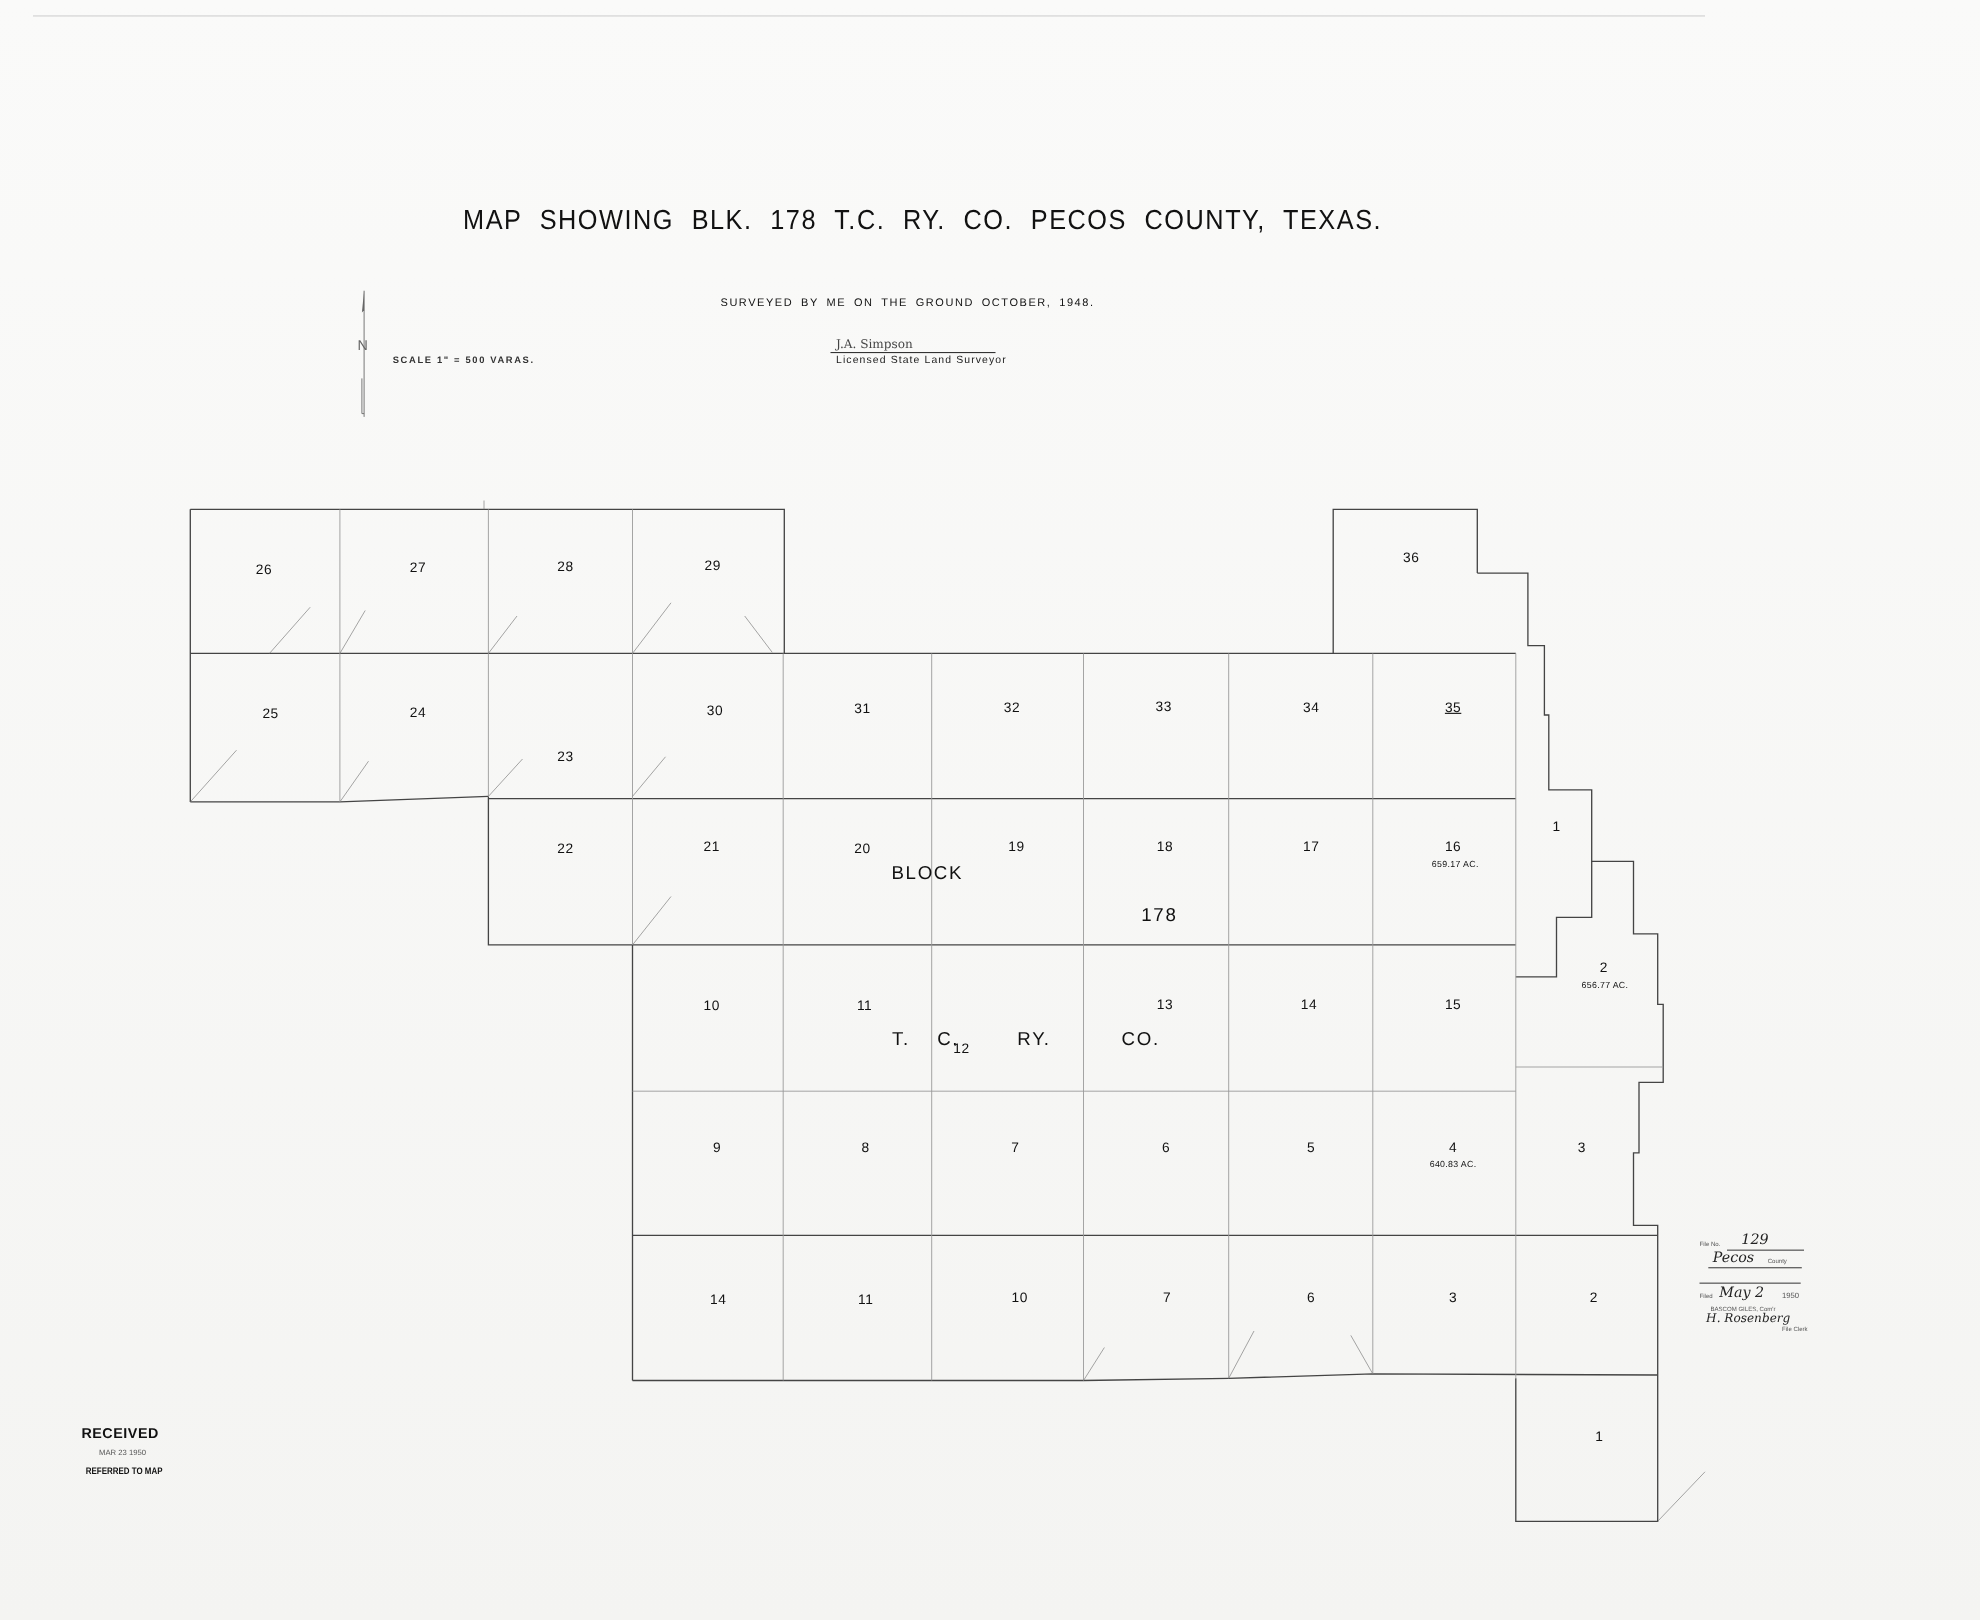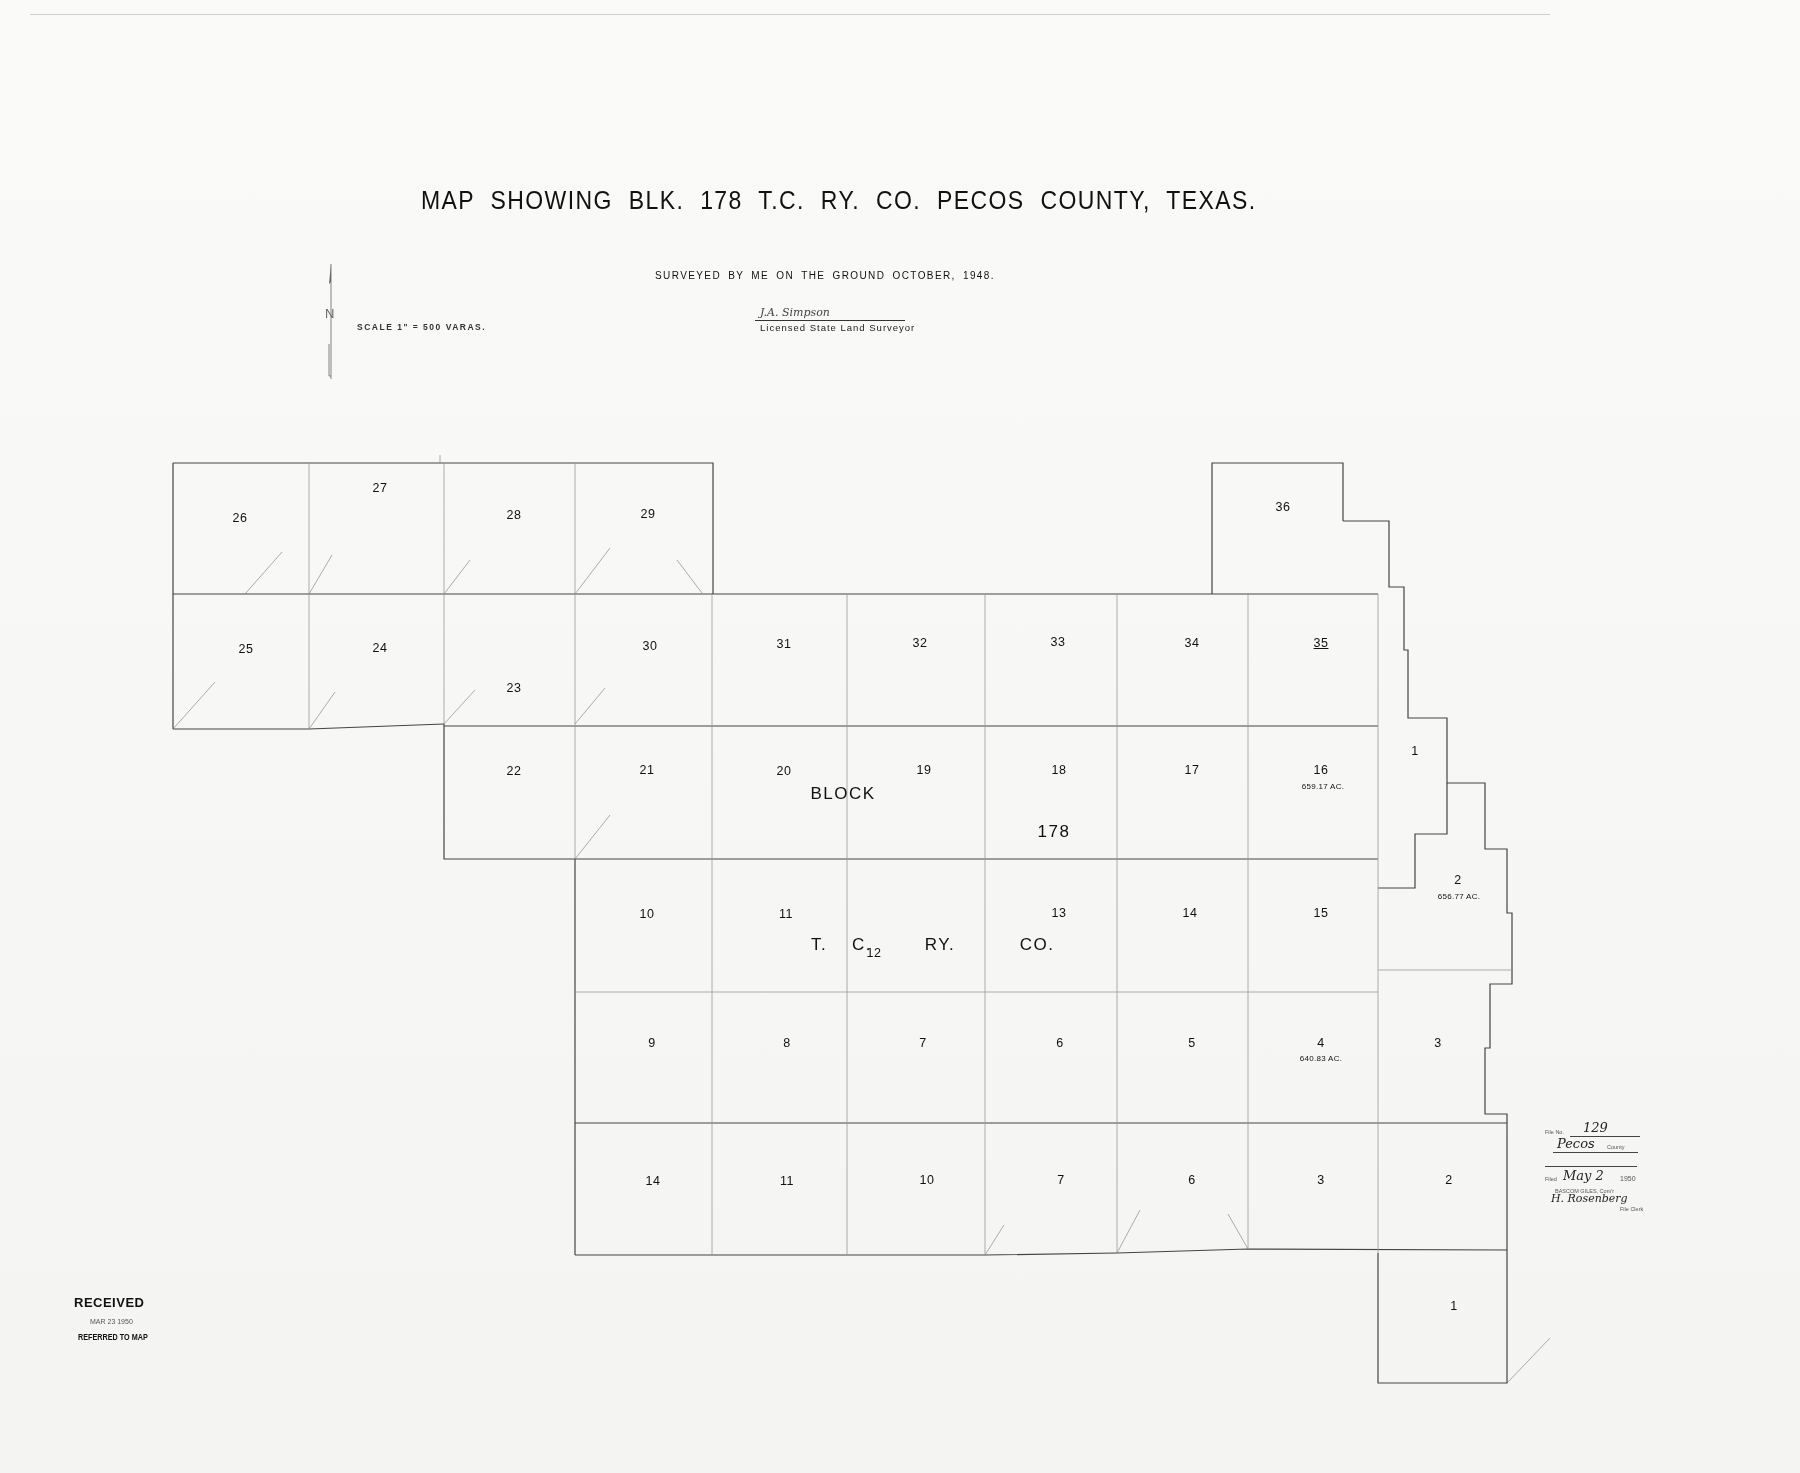--- a/index.html
+++ b/index.html
@@ -3,21 +3,21 @@
 <meta charset="utf-8">
 <style>
   html, body { margin:0; padding:0; }
   body { width:1800px; height:1473px; background:#f7f7f6; position:relative; overflow:hidden; font-family:"Liberation Sans", sans-serif; color:#111; }
   .sheet { position:absolute; left:0; top:0; width:1800px; height:1473px; background:linear-gradient(180deg,#fafaf9 0%,#f4f4f2 100%); }
   .edge-top { position:absolute; left:30px; top:14px; width:1520px; height:1px; background:#cfcfcf; }
   .txt { position:absolute; white-space:nowrap; }
   .title { left:421px; top:186px; font-size:25px; letter-spacing:1.5px; word-spacing:9px; transform:scaleX(0.92); transform-origin:left top; }
   .subtitle { left:655px; top:270px; font-size:10px; letter-spacing:1.4px; word-spacing:3px; }
   .scale { left:357px; top:322px; font-size:8.5px; letter-spacing:1.5px; font-weight:bold; color:#333; }
-  .sig { left:760px; top:306px; font-family:"DejaVu Serif", serif; font-style:italic; font-size:11px; color:#444; }
+  .sig { left:760px; top:306px; font-family:"DejaVu Serif", serif; font-size:11px; color:#444; }
   .sigline { position:absolute; left:755px; top:320px; width:150px; height:1px; background:#333; }
   .lic { left:760px; top:322px; font-size:9.5px; letter-spacing:1px; color:#222; }
   .north { position:absolute; left:326px; top:264px; width:10px; height:115px; }
   .tract { position:absolute; font-size:12.5px; transform:translate(-50%,-50%); letter-spacing:0.5px; }
   .acre { position:absolute; font-size:8px; transform:translate(-50%,-50%); letter-spacing:0.3px; }
   .big { position:absolute; font-size:17px; letter-spacing:1.5px; transform:translate(-50%,-50%); }
   .stamp-recv { left:74px; top:1295px; font-weight:bold; font-size:13px; letter-spacing:0.5px; }
   .stamp-date { left:90px; top:1318px; font-size:7px; color:#555; }
   .stamp-ref { left:78px; top:1332px; font-weight:bold; font-size:8.5px; transform:scaleX(0.85); transform-origin:left top; }
   .file { position:absolute; left:1545px; top:1122px; width:140px; height:90px; font-family:"DejaVu Serif", serif; }
@@ -98,21 +98,21 @@
     <line x1="985" y1="1255" x2="1004" y2="1225"></line>
     <line x1="1117" y1="1253" x2="1140" y2="1210"></line>
     <line x1="1248" y1="1249" x2="1228" y2="1214"></line>
     <line x1="1507" y1="1383" x2="1550" y2="1338"></line>
     <line x1="440" y1="463" x2="440" y2="455"></line>
   </g>
 </svg>
 
 <div id="tract-layer">
     <div class="tract" style="left: 240px; top: 518px;">26</div>
-    <div class="tract" style="left: 380px; top: 488px;">27</div>
+    <div class="tract" style="left: 380px; top: 516px;">27</div>
     <div class="tract" style="left: 514px; top: 515px;">28</div>
     <div class="tract" style="left: 648px; top: 514px;">29</div>
     <div class="tract" style="left: 246px; top: 649px;">25</div>
     <div class="tract" style="left: 380px; top: 648px;">24</div>
     <div class="tract" style="left: 514px; top: 647px; margin-top: 41px;">23</div>
     <div class="tract" style="left: 650px; top: 646px;">30</div>
     <div class="tract" style="left: 784px; top: 644px;">31</div>
     <div class="tract" style="left: 920px; top: 643px;">32</div>
     <div class="tract" style="left: 1058px; top: 642px;">33</div>
     <div class="tract" style="left: 1192px; top: 643px;">34</div>

